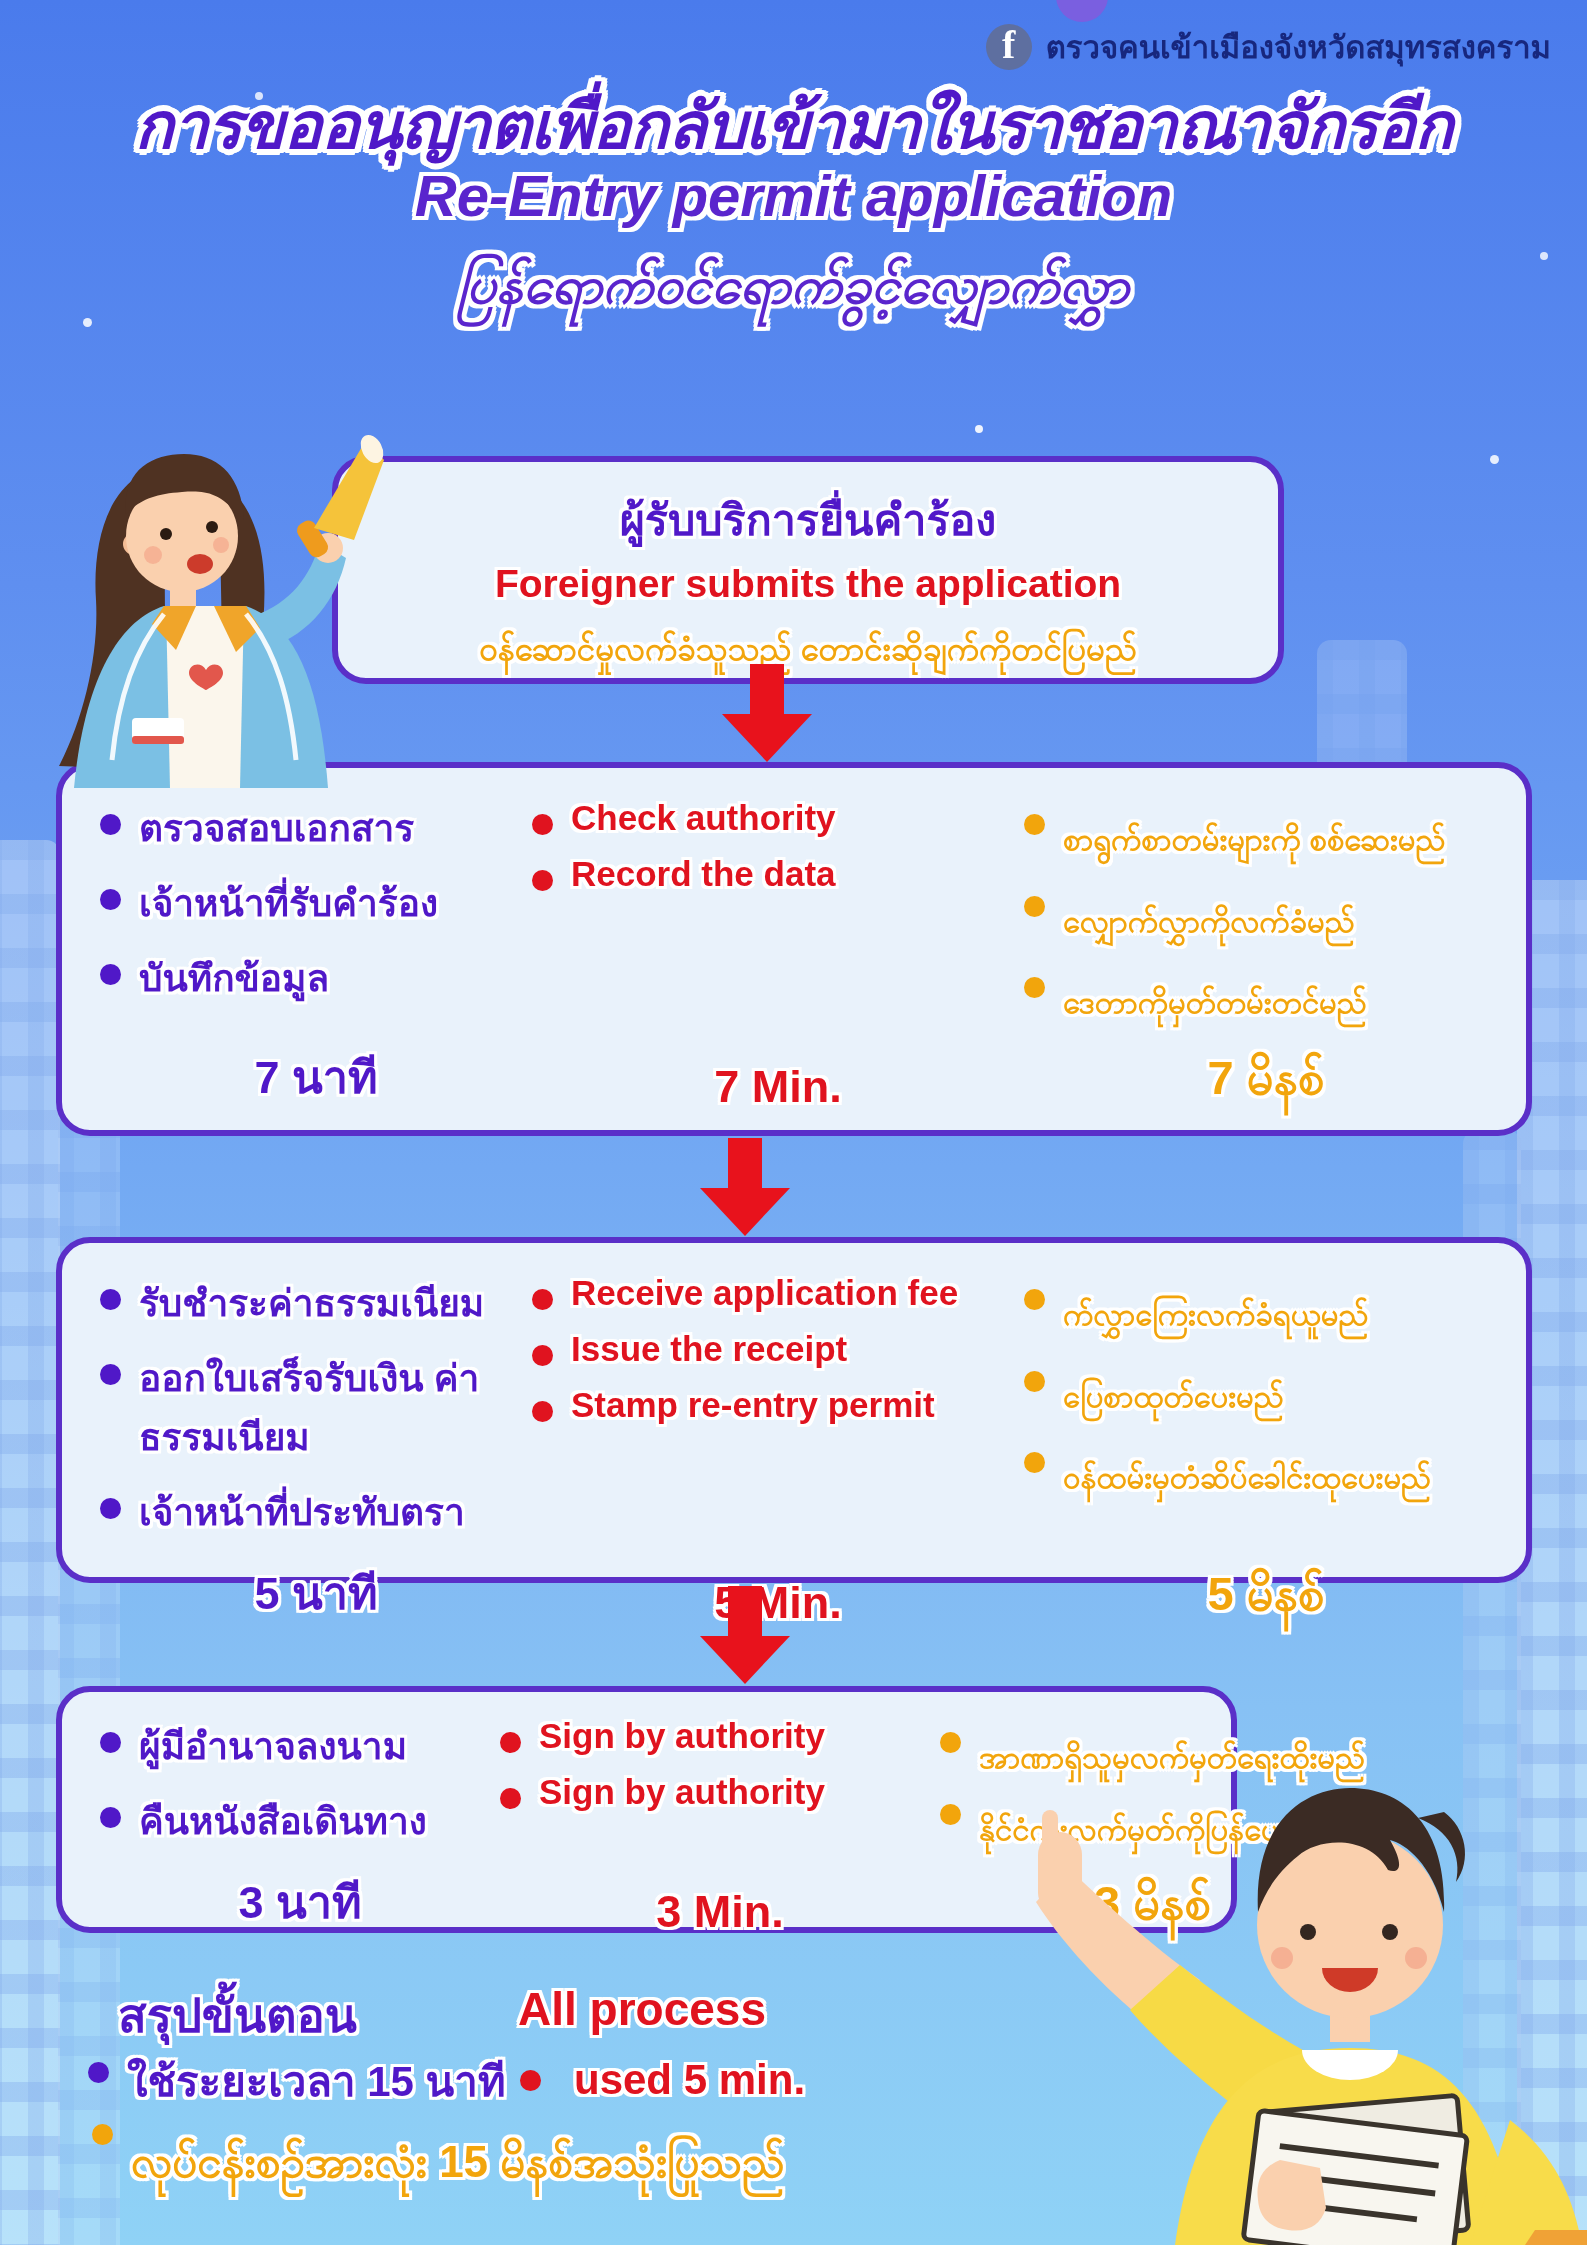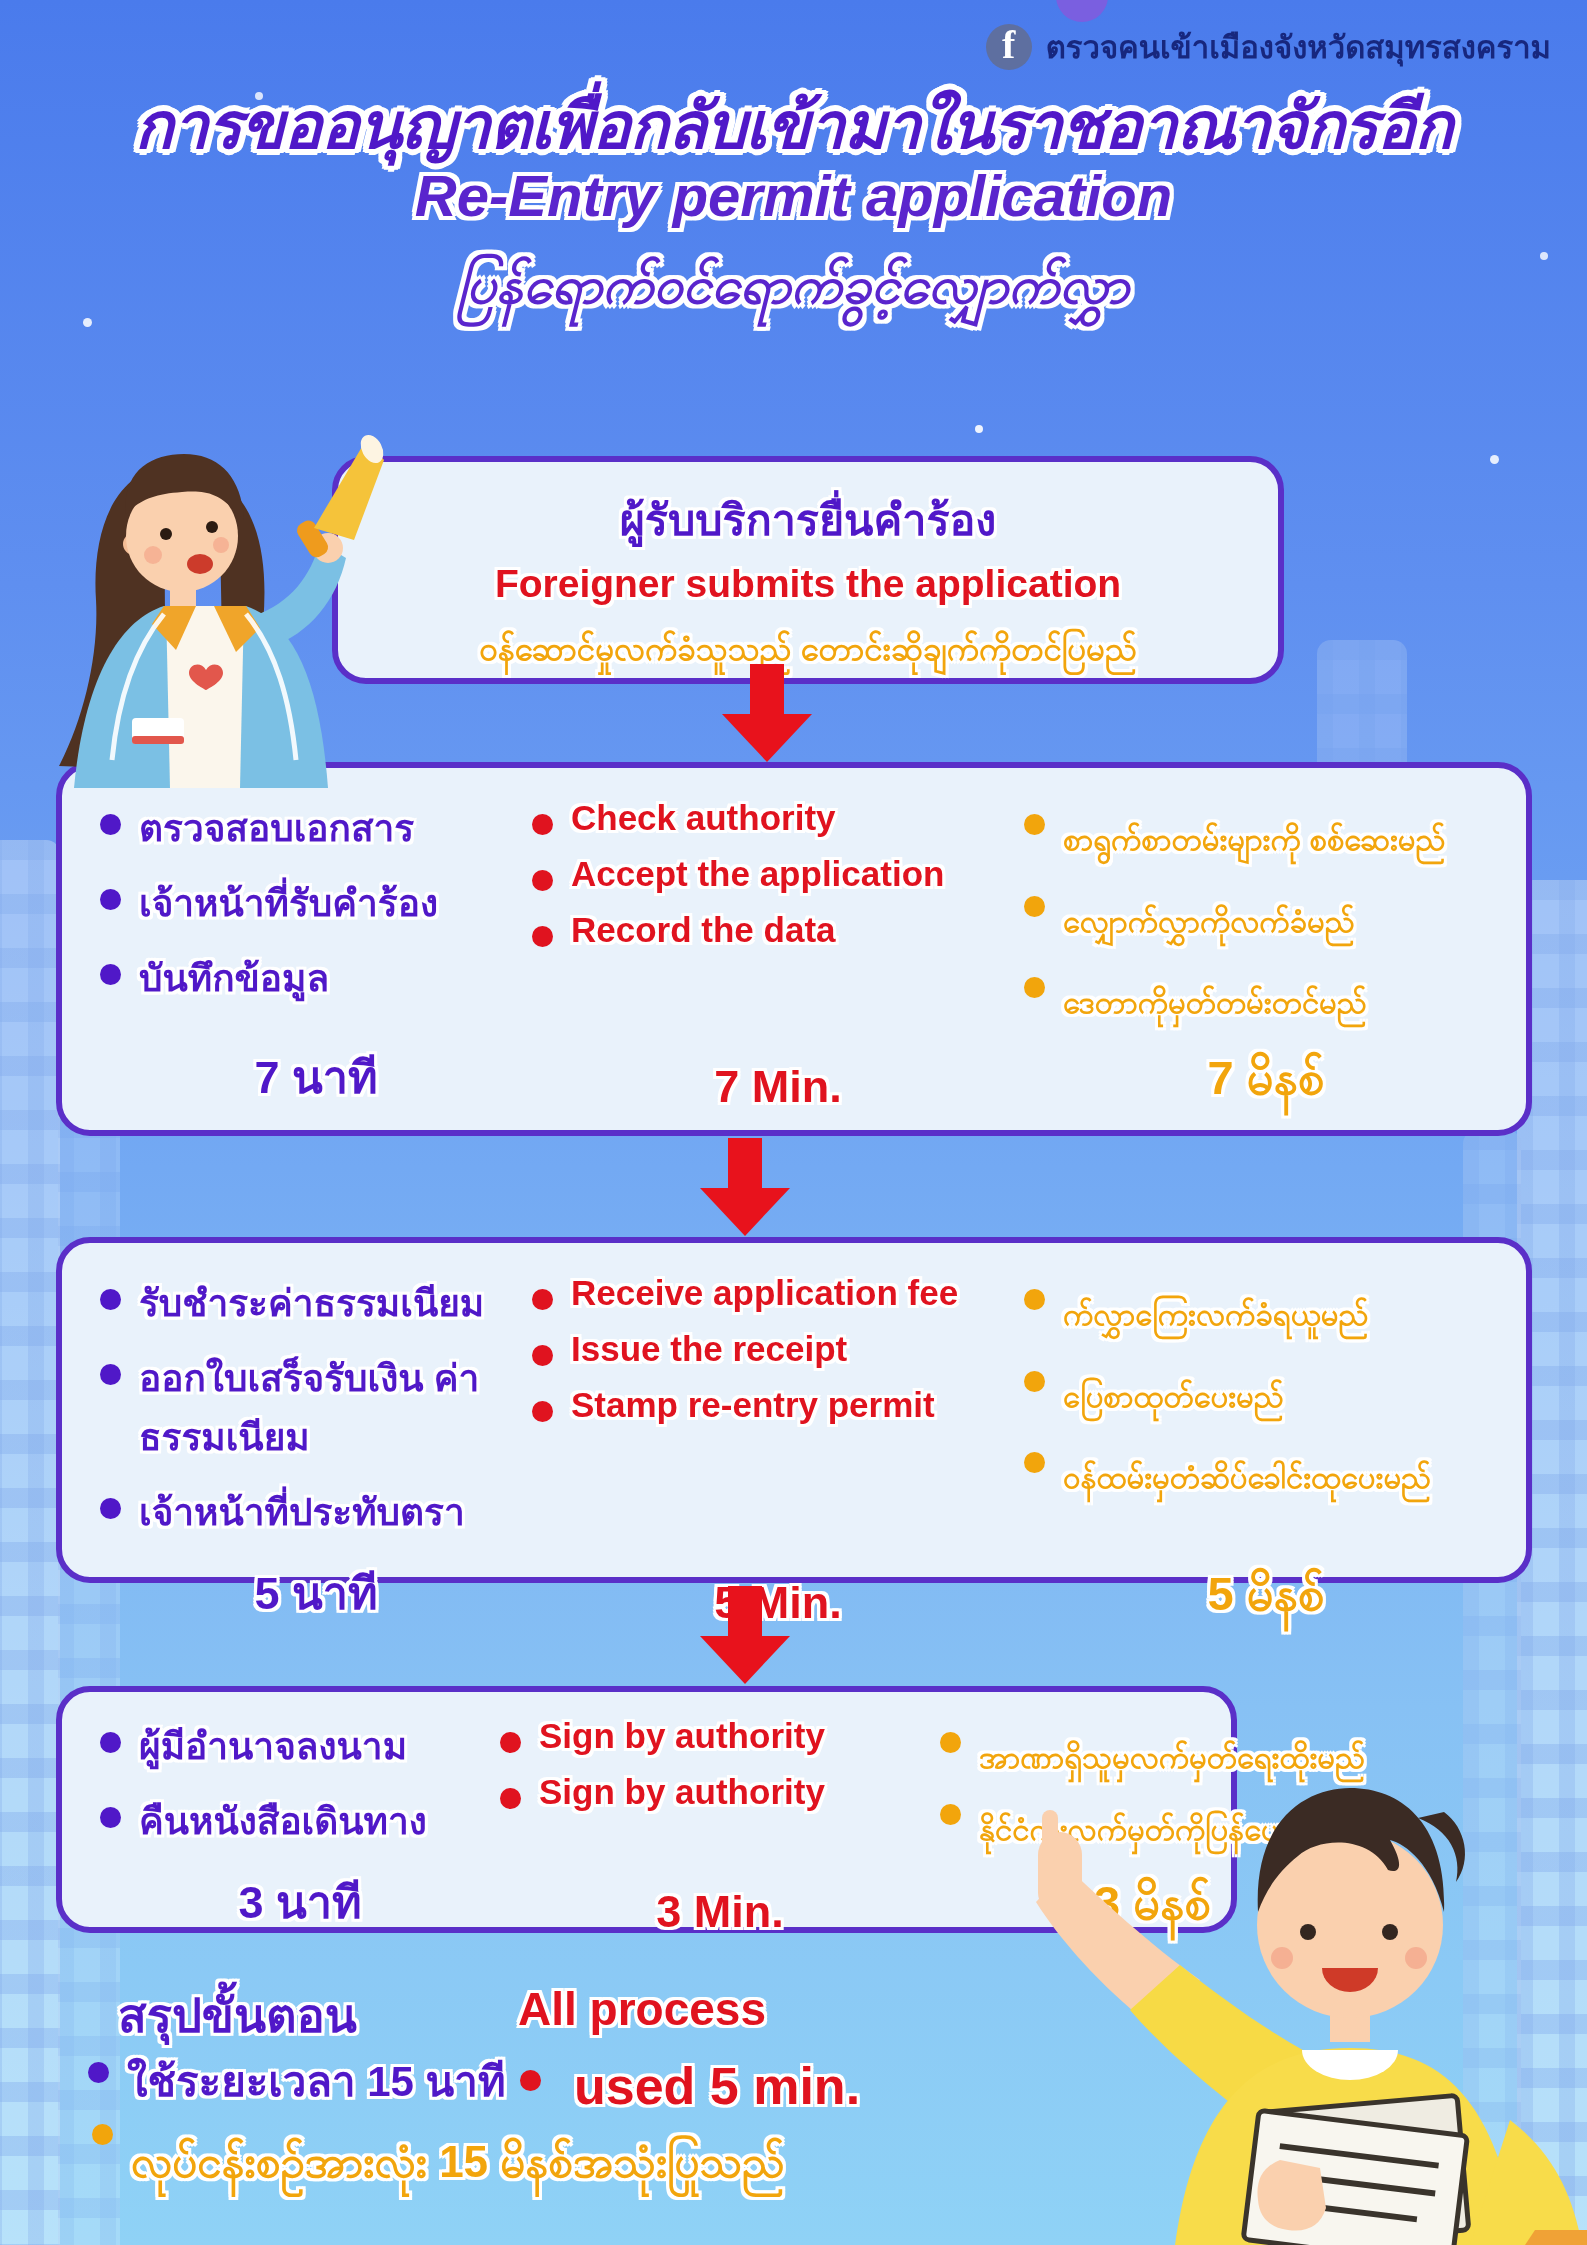--- a/index.html
+++ b/index.html
@@ -120,24 +120,20 @@
           </div>
         <div class="time t-th ow3">7 นาที</div>
       </div>
       <div class="col">
         <div class="row">
             <span class="dot r"></span>
             <span class="it t-en ow3">Check authority</span>
           </div>
         <div class="row">
             <span class="dot r"></span>
-            <span class="it t-en ow3">Accept the application</span>
-          </div>
-        <div class="row">
-            <span class="dot r"></span>
             <span class="it t-en ow3">Record the data</span>
           </div>
         <div class="time t-en ow3">7 Min.</div>
       </div>
       <div class="col">
         <div class="row">
             <span class="dot y"></span>
             <span class="it wrap t-my ow3">စာရွက်စာတမ်းများကို စစ်ဆေးမည်</span>
           </div>
         <div class="row">
@@ -252,21 +248,21 @@
   </div>
 
   <div class="sum-h t-th ow3" style="left:118px;top:1978px;font-size:47px;">สรุปขั้นตอน</div>
   <div class="sum" style="left:88px;top:2048px;">
     <span class="dot p"></span>
     <span class="t-th ow3" style="font-size:42px;white-space:nowrap;">ใช้ระยะเวลา 15 นาที</span>
   </div>
   <div class="sum-h t-en ow3" style="left:518px;top:1982px;font-size:46px;">All process</div>
   <div class="sum" style="left:520px;top:2056px;">
     <span class="dot r"></span>
-    <span class="t-en ow3" style="font-size:52px;white-space:nowrap;padding-left:15px;">used 5 min.</span>
+    <span class="t-en ow3" style="font-size:42px;white-space:nowrap;padding-left:15px;">used 5 min.</span>
   </div>
   <div class="sum" style="left:92px;top:2110px;">
     <span class="dot y"></span>
     <span class="t-my ow3" style="font-size:44px;white-space:nowrap;">လုပ်ငန်းစဉ်အားလုံး 15 မိနစ်အသုံးပြုသည်</span>
   </div>
 
   <svg class="char" style="left:14px;top:418px;" width="390" height="370" viewBox="0 0 390 370">
     <path d="M150,48 C95,58 78,122 82,182 C85,236 70,300 45,348 L152,352 Z" fill="#4f3222"></path>
     <path d="M205,62 C252,92 256,162 246,232 C241,272 252,302 272,322 L210,332 Z" fill="#4f3222"></path>
     <path d="M235,200 C276,186 296,160 306,124 L332,140 C323,181 296,216 256,229 Z" fill="#7bc0e4"></path>

